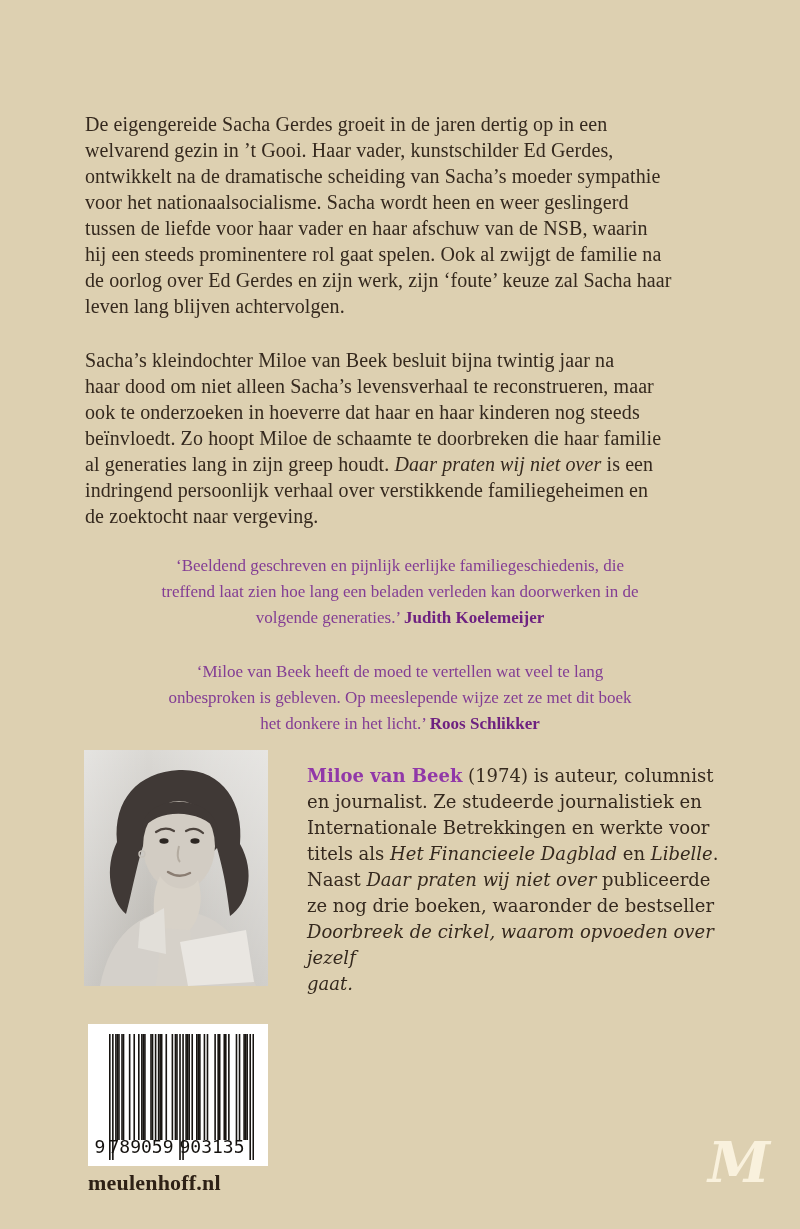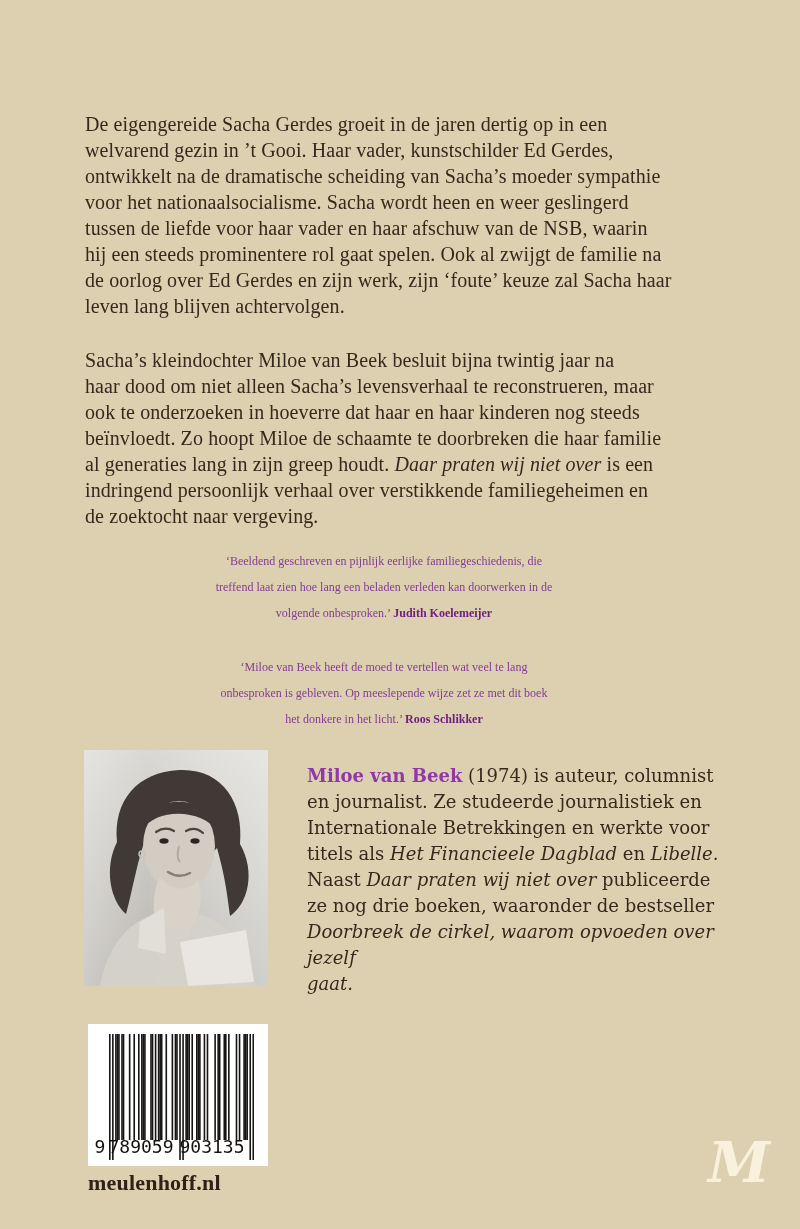--- a/index.html
+++ b/index.html
@@ -24,23 +24,23 @@
   }
   .textblock{
     position:absolute;
     left:85px;width:660px;
     font-size:20px;line-height:26px;
     letter-spacing:.1px;
   }
   .para1{top:91px;}
   .para2{top:327px;}
   .quote{
-    position:absolute;left:44px;width:680px;
+    position:absolute;left:60px;width:680px;
     text-align:center;
-    font-size:12px;line-height:26px;
+    font-size:17px;line-height:26px;
     color:var(--quote-purple);
   }
   .quote1{top:536px;}
   .quote2{top:642px;}
   .quote .quote-name{color:var(--quote-name-purple);font-family:Liberation Serif, serif;}
   .bio-name{color:var(--bio-name-purple);}
   .photo{
     position:absolute;left:84px;top:750px;
     width:184px;height:236px;display:block;
   }
@@ -82,21 +82,21 @@
 </style>
 </head>
 <body>
 
 <div class="cover">
 
   <p class="textblock para1"><span>De eigengereide Sacha Gerdes groeit in de jaren dertig op in een</span><br><span>welvarend gezin in ’t Gooi. Haar vader, kunstschilder Ed Gerdes,</span><br><span>ontwikkelt na de dramatische scheiding van Sacha’s moeder sympathie</span><br><span>voor het nationaalsocialisme. Sacha wordt heen en weer geslingerd</span><br><span>tussen de liefde voor haar vader en haar afschuw van de NSB, waarin</span><br><span>hij een steeds prominentere rol gaat spelen. Ook al zwijgt de familie na</span><br><span>de oorlog over Ed Gerdes en zijn werk, zijn ‘foute’ keuze zal Sacha haar</span><br><span>leven lang blijven achtervolgen.</span></p>
 
   <p class="textblock para2"><span>Sacha’s kleindochter Miloe van Beek besluit bijna twintig jaar na</span><br><span>haar dood om niet alleen Sacha’s levensverhaal te reconstrueren, maar</span><br><span>ook te onderzoeken in hoeverre dat haar en haar kinderen nog steeds</span><br><span>beïnvloedt. Zo hoopt Miloe de schaamte te doorbreken die haar familie</span><br><span>al generaties lang in zijn greep houdt. </span><span style="font-style: italic;">Daar praten wij niet over</span><span> is een</span><br><span>indringend persoonlijk verhaal over verstikkende familiegeheimen en</span><br><span>de zoektocht naar vergeving.</span></p>
 
-  <p class="quote quote1"><span>‘Beeldend geschreven en pijnlijk eerlijke familiegeschiedenis, die</span><br><span>treffend laat zien hoe lang een beladen verleden kan doorwerken in de</span><br><span>volgende onbesproken.’ </span><span class="quote-name" style="font-weight: bold;">Judith Koelemeijer</span></p>
+  <p class="quote quote1"><span>‘Beeldend geschreven en pijnlijk eerlijke familiegeschiedenis, die</span><br><span>treffend laat zien hoe lang een beladen verleden kan doorwerken in de</span><br><span>volgende generaties.’ </span><span class="quote-name" style="font-weight: bold;">Judith Koelemeijer</span></p>
 
   <p class="quote quote2"><span>‘Miloe van Beek heeft de moed te vertellen wat veel te lang</span><br><span>onbesproken is gebleven. Op meeslepende wijze zet ze met dit boek</span><br><span>het donkere in het licht.’ </span><span class="quote-name" style="font-weight: bold;">Roos Schlikker</span></p>
 
   <svg class="photo" viewBox="0 0 184 236" xmlns="http://www.w3.org/2000/svg">
     <defs>
       <linearGradient id="pbg" x1="0" y1="0" x2="0" y2="1">
         <stop offset="0" stop-color="#dad8d4"></stop>
         <stop offset="1" stop-color="#b8b5af"></stop>
       </linearGradient>
       <linearGradient id="curt" x1="0" y1="0" x2="1" y2="0">

